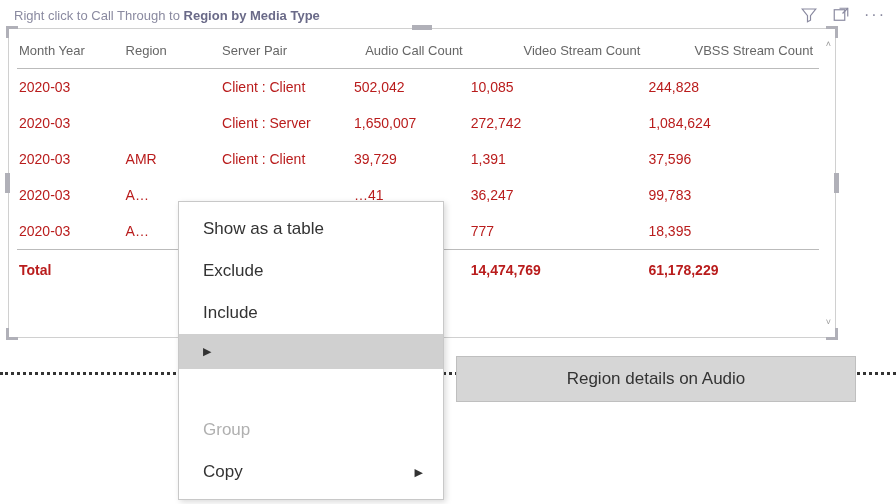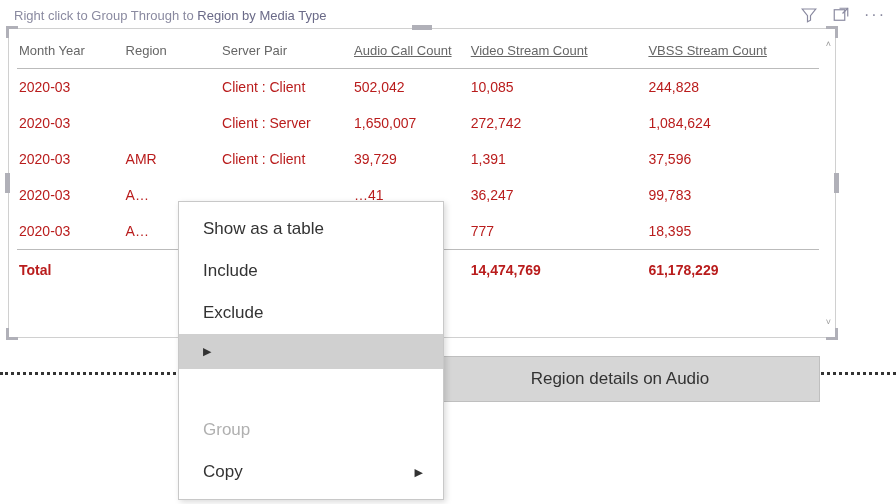--- a/index.html
+++ b/index.html
@@ -16,21 +16,21 @@
   .header-bar {
     display: flex;
     align-items: center;
     justify-content: space-between;
     padding: 6px 10px 4px 14px;
   }
   .title-text {
     color: #8a8aa0;
     font-size: 13px;
   }
-  .title-text b { color: #6a6a88; font-weight: 400; }
+  .title-text b { color: #6a6a88; font-weight: 700; }
   .header-icons {
     display: flex;
     align-items: center;
     gap: 14px;
     color: #8a8aa0;
   }
   .header-icons svg { display: block; }
   .header-icons .ellipsis { letter-spacing: 2px; font-size: 16px; color:#8a8aa0;}
   .visual-frame {
     position: relative;
@@ -69,21 +69,21 @@
   }
   thead th {
     text-align: left;
     font-weight: 400;
     color: #666;
     font-size: 13px;
     padding: 8px 6px 10px 2px;
     border-bottom: 1px solid #bbb;
     white-space: nowrap;
   }
-  thead th.num { text-align: left; padding-right: 6px; text-decoration: underline;}
+  thead th.num { text-align: right; padding-right: 6px;}
   tbody td {
     padding: 10px 6px 10px 2px;
     color: #b91c1c;
     font-size: 14px;
     white-space: nowrap;
   }
   tbody td.num { text-align: left; padding-right: 6px;}
   tbody tr.total td {
     border-top: 1px solid #bbb;
     font-weight: 600;
@@ -133,39 +133,39 @@
     color: #333;
     padding: 11px 20px 11px 24px;
     cursor: default;
   }
   .ctx-item.disabled { color: #b0b0b0; margin-top: 40px; }
   .ctx-item.hovered { background: #d0d0d0; }
   .ctx-arrow { font-size: 11px; color:#333;}
   .submenu {
     position: absolute;
     top: 356px;
-    left: 420px;
+    left: 456px;
     width: 400px;
     background: #fff;
     border: 1px solid #bfbfbf;
     z-index: 19;
   }
   .submenu .ctx-item {
     background: #d6d6d6;
     justify-content: center;
     font-size: 17px;
     padding: 12px 10px;
   }
 </style>
 </head>
 <body>
 
 <div class="header-bar">
   <div class="title-text">
-    <span>Right click to Group Through to </span><b>Region by Media Type</b>
+    <span>Right click to Call Through to </span><b>Region by Media Type</b>
   </div>
   <div class="header-icons">
     <span>
       <svg width="18" height="18" viewBox="0 0 24 24" fill="none" stroke="#8a8aa0" stroke-width="1.6">
           <path d="M3 4h18l-7 9v6l-4 2v-8z"></path>
         </svg>
     </span>
     <span>
       <svg width="18" height="18" viewBox="0 0 24 24" fill="none" stroke="#8a8aa0" stroke-width="1.6">
           <rect x="3" y="5" width="14" height="14"></rect>
@@ -265,24 +265,24 @@
   </div>
 </div>
 
 <div class="dotted-line"></div>
 
 <div class="context-menu">
   <div class="ctx-item">
     <span>Show as a table</span>
   </div>
   <div class="ctx-item">
+    <span>Exclude</span>
+  </div>
+  <div class="ctx-item">
     <span>Include</span>
-  </div>
-  <div class="ctx-item">
-    <span>Exclude</span>
   </div>
   <div class="ctx-item hovered">
     <span class="ctx-arrow">▶</span>
   </div>
   <div class="ctx-item disabled">
     <span>Group</span>
   </div>
   <div class="ctx-item">
     <span>Copy</span>
     <span class="ctx-arrow">▶</span>

